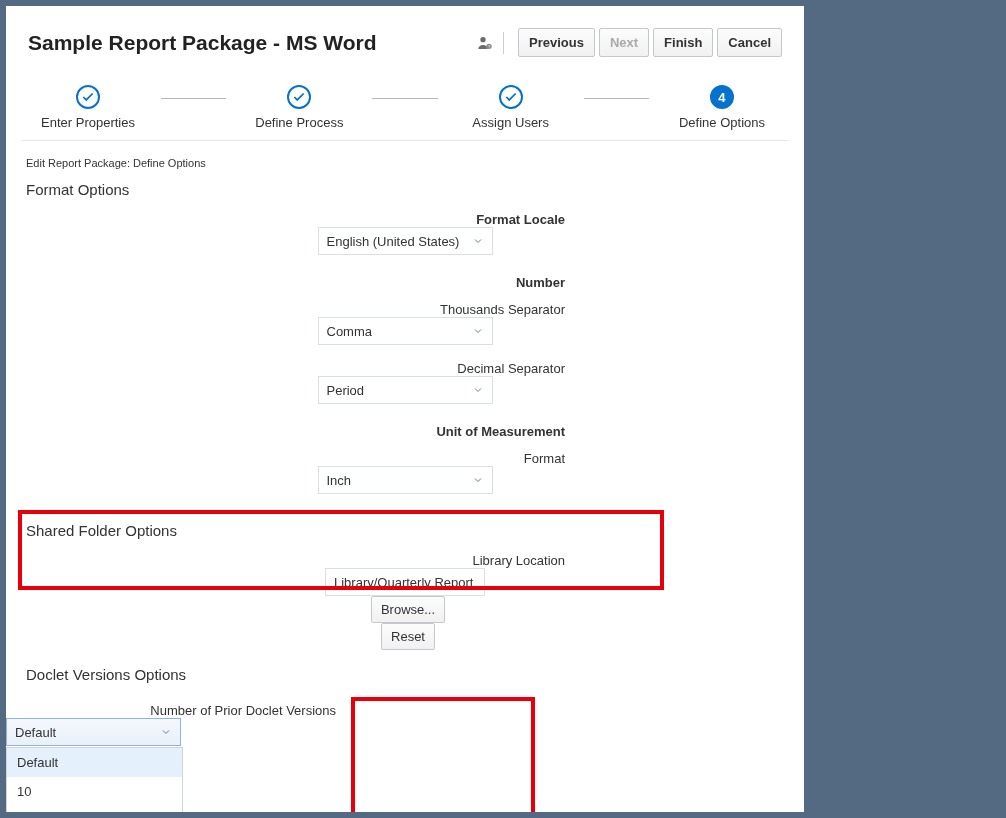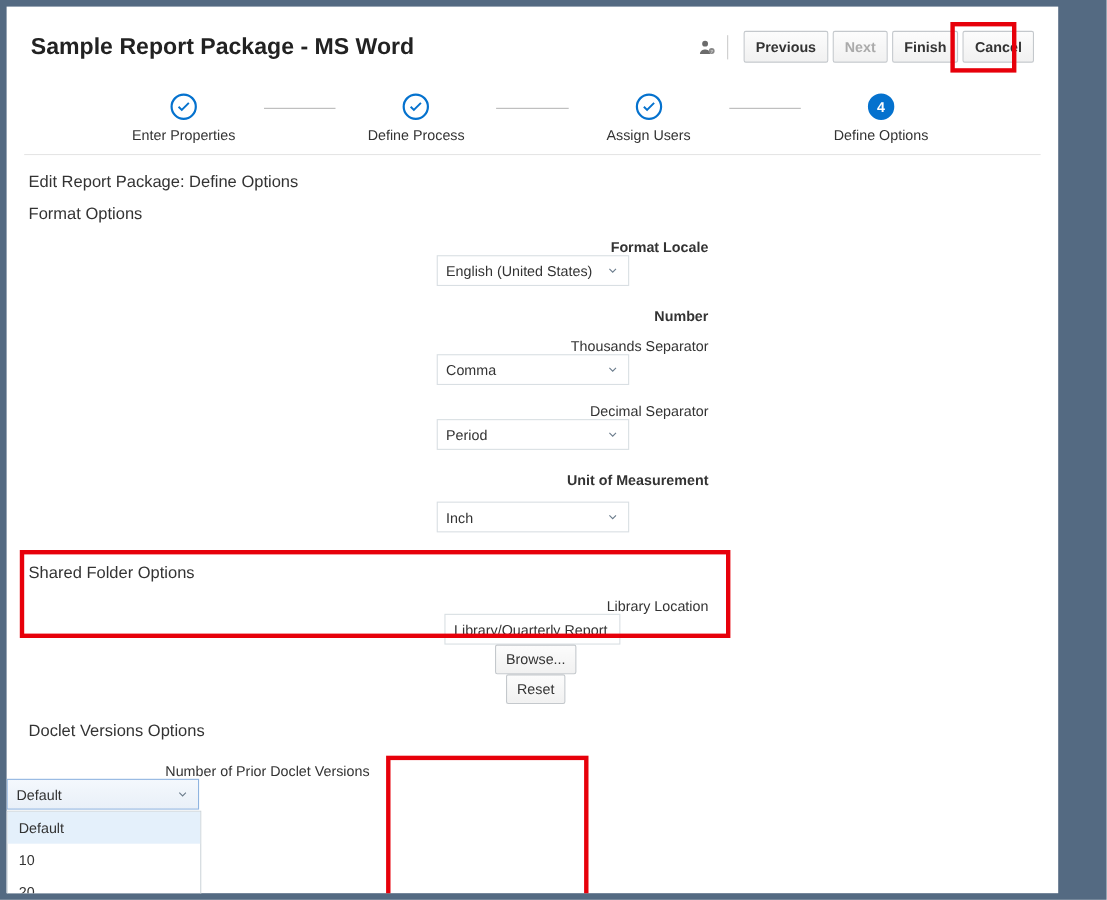--- a/index.html
+++ b/index.html
@@ -8,21 +8,21 @@
     font-family: Arial, Helvetica, sans-serif;
     background: #546a82;
     font-size: 13px;
     color: #333;
   }
   .outer {
     padding: 6px;
   }
   .page {
     background: #fff;
-    width: 956px;
+    width: 798px;
     height: 806px;
     position: relative;
     overflow: hidden;
   }
   .header {
     display: flex;
     align-items: center;
     padding: 22px 22px 8px 22px;
   }
   .title {
@@ -85,21 +85,21 @@
     z-index:1;
   }
   .step-wrap {
     display:flex; align-items:flex-start; width:780px; margin:0 auto;
   }
   .step-col { width:146px; display:flex; flex-direction:column; align-items:center; }
 
   .hr { height:1px; background:#e5e5e5; margin: 8px 16px 10px 16px; }
 
   .section-title {
-    font-size:15px;
+    font-size:11px;
     color:#333;
     padding: 6px 32px 8px 20px;
   }
   .sub-title {
     font-size:15px;
     color:#333;
     padding: 4px 20px 14px 20px;
   }
   .form-row {
     display:flex;
@@ -282,20 +282,21 @@
             <polyline points="6 9 12 15 18 9" fill="none" stroke="currentColor" stroke-width="2"></polyline>
           </svg>
     </div>
   </div>
 
   <div class="form-row" style="margin-top:20px; margin-bottom:12px;">
     <div class="form-label bold">Unit of Measurement</div>
   </div>
 
   <div class="form-row">
+    <div class="form-label">Format</div>
     <div class="select-box">
       <span>Inch</span>
       <svg class="chev" viewBox="0 0 24 24">
             <polyline points="6 9 12 15 18 9" fill="none" stroke="currentColor" stroke-width="2"></polyline>
           </svg>
     </div>
   </div>
 
   <div style="position:relative;">
     <div class="highlight-red-box" style="left:12px; top:0; width:646px; height:80px;"></div>

